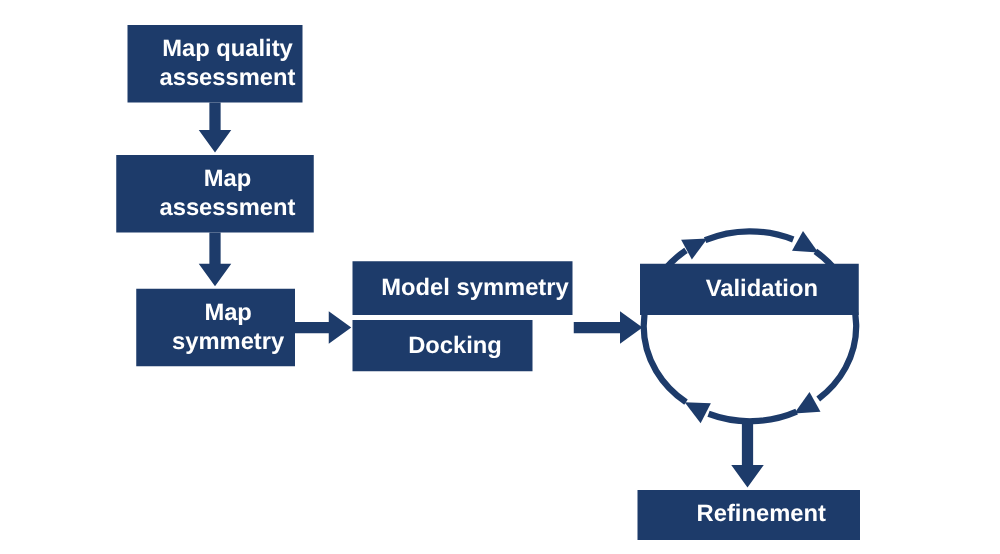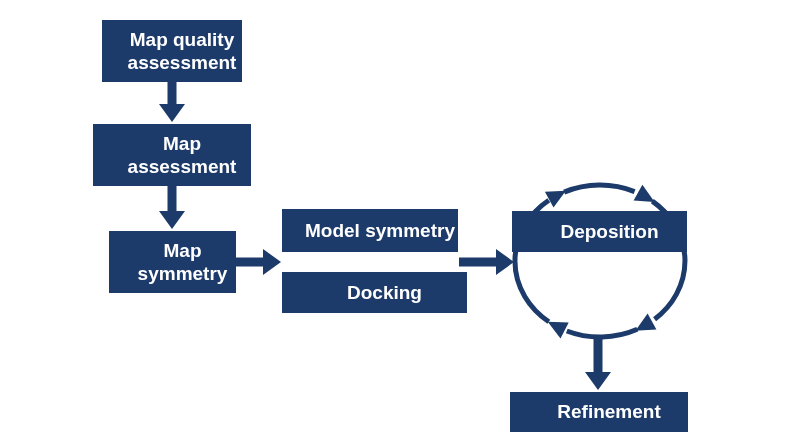--- a/index.html
+++ b/index.html
@@ -67,26 +67,26 @@
 
   <div class="node" style="left:109px;top:231px;width:127px;height:62px">
     <span>Map</span>
     <span>symmetry</span>
   </div>
 
   <div class="node" style="left:282px;top:209px;width:176px;height:43px">
     <span>Model symmetry</span>
   </div>
 
-  <div class="node" style="left:282px;top:272px;width:185px;height:41px">
+  <div class="node" style="left:282px;top:256px;width:144px;height:41px">
     <span>Docking</span>
   </div>
 
   <div class="node" style="left:512px;top:211px;width:175px;height:41px">
-    <span>Deposition</span>
+    <span>Validation</span>
   </div>
 
 
   <div class="node" style="left:510px;top:392px;width:178px;height:40px">
     <span>Refinement</span>
   </div>
 
 </div>
 
 </body></html>

